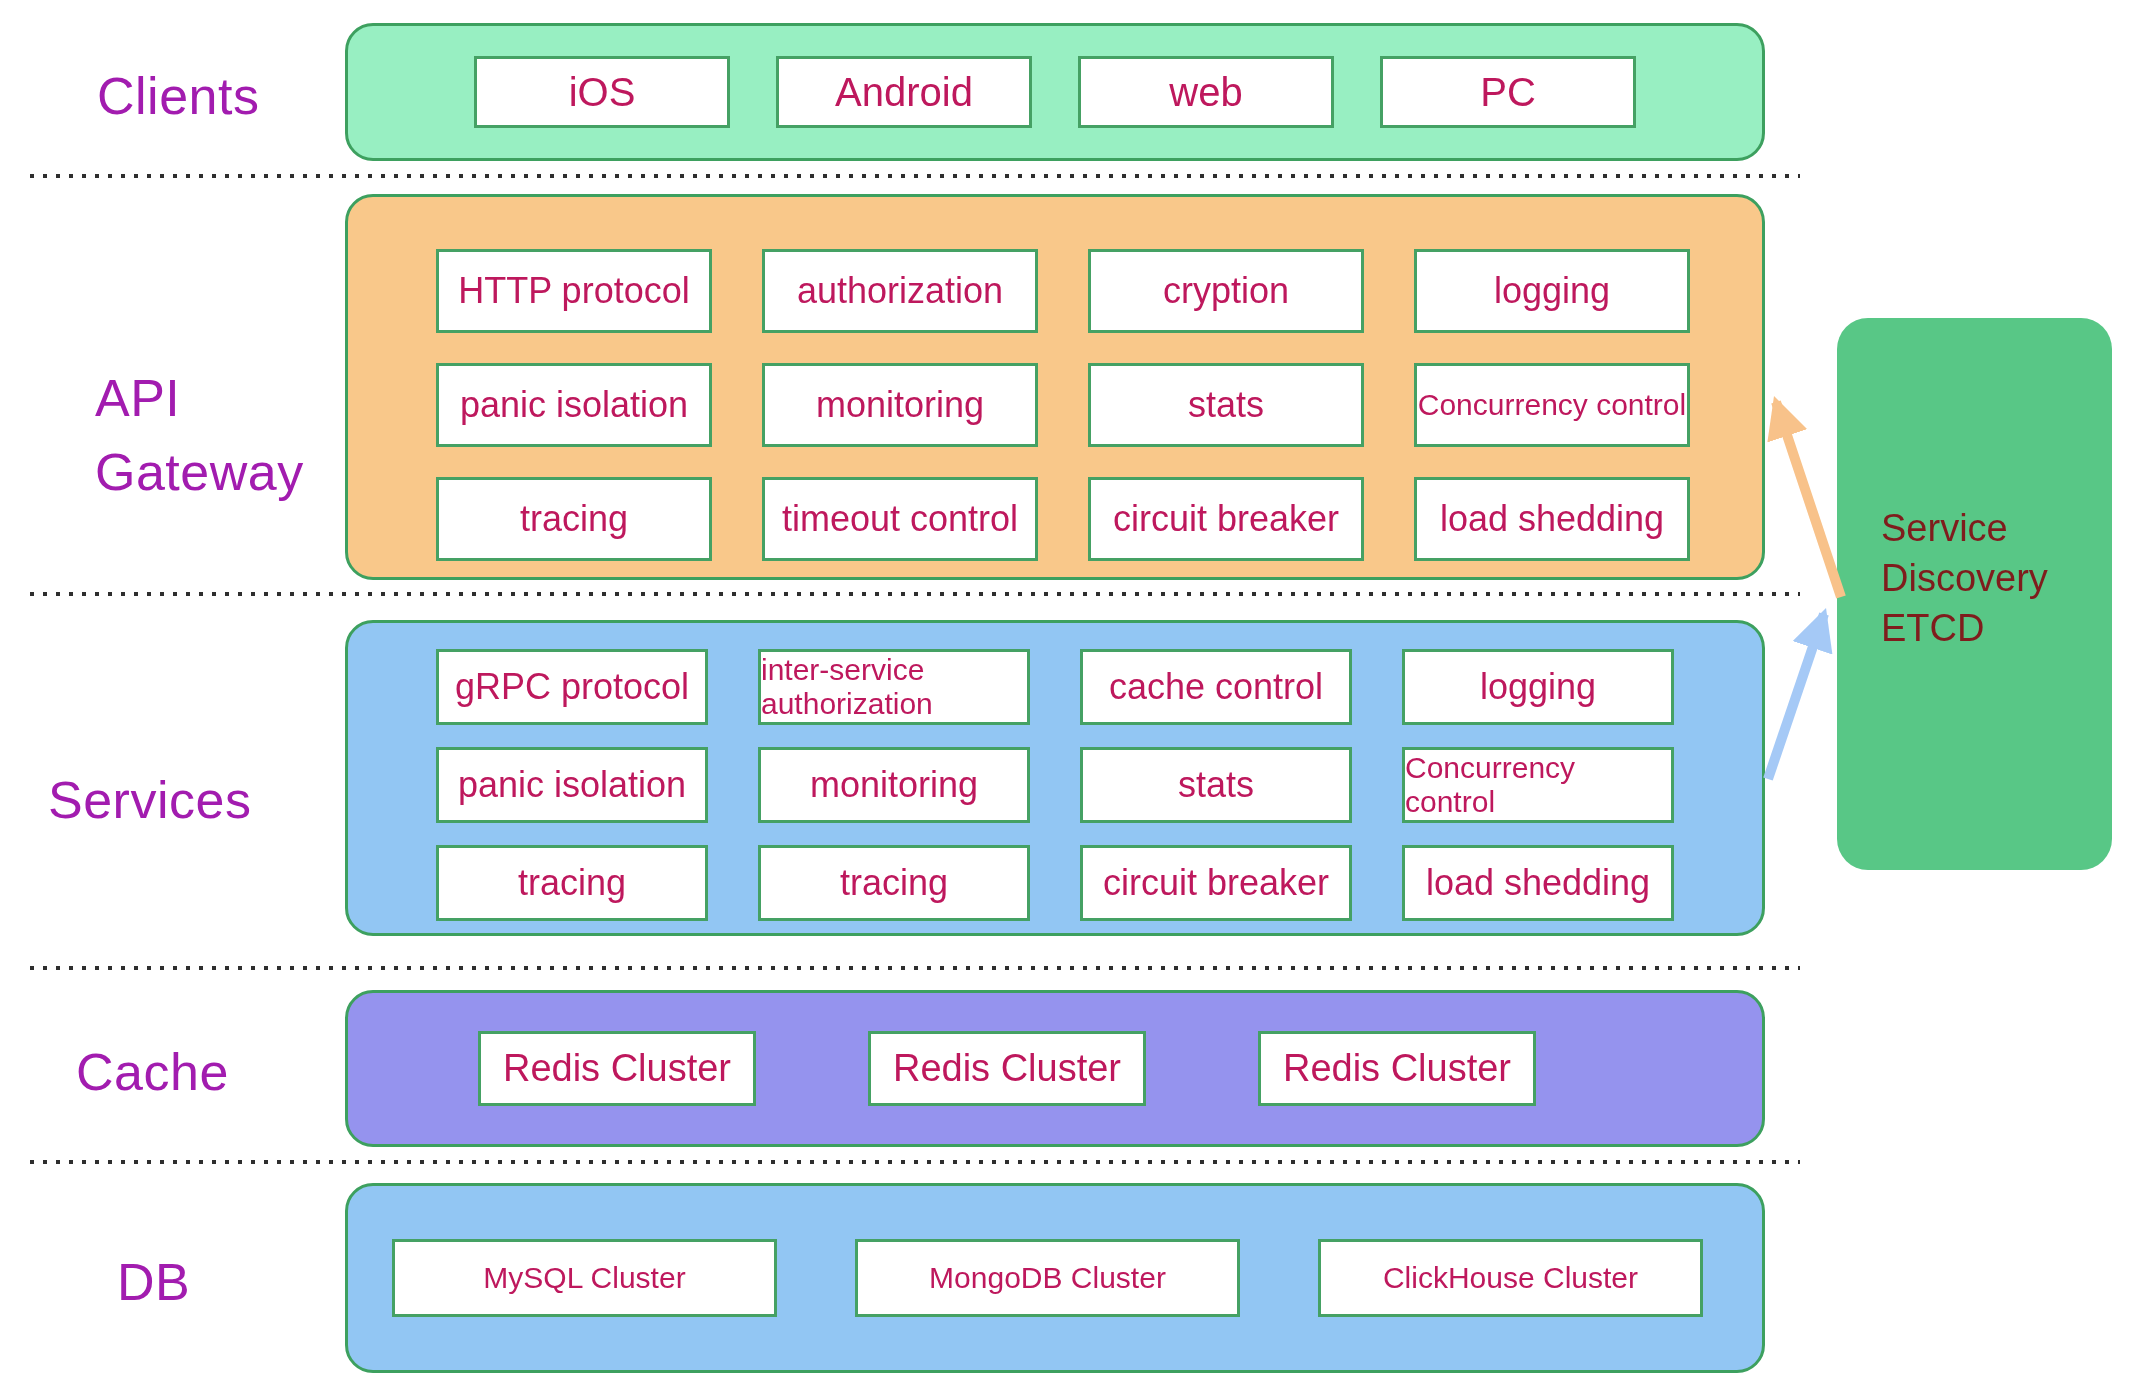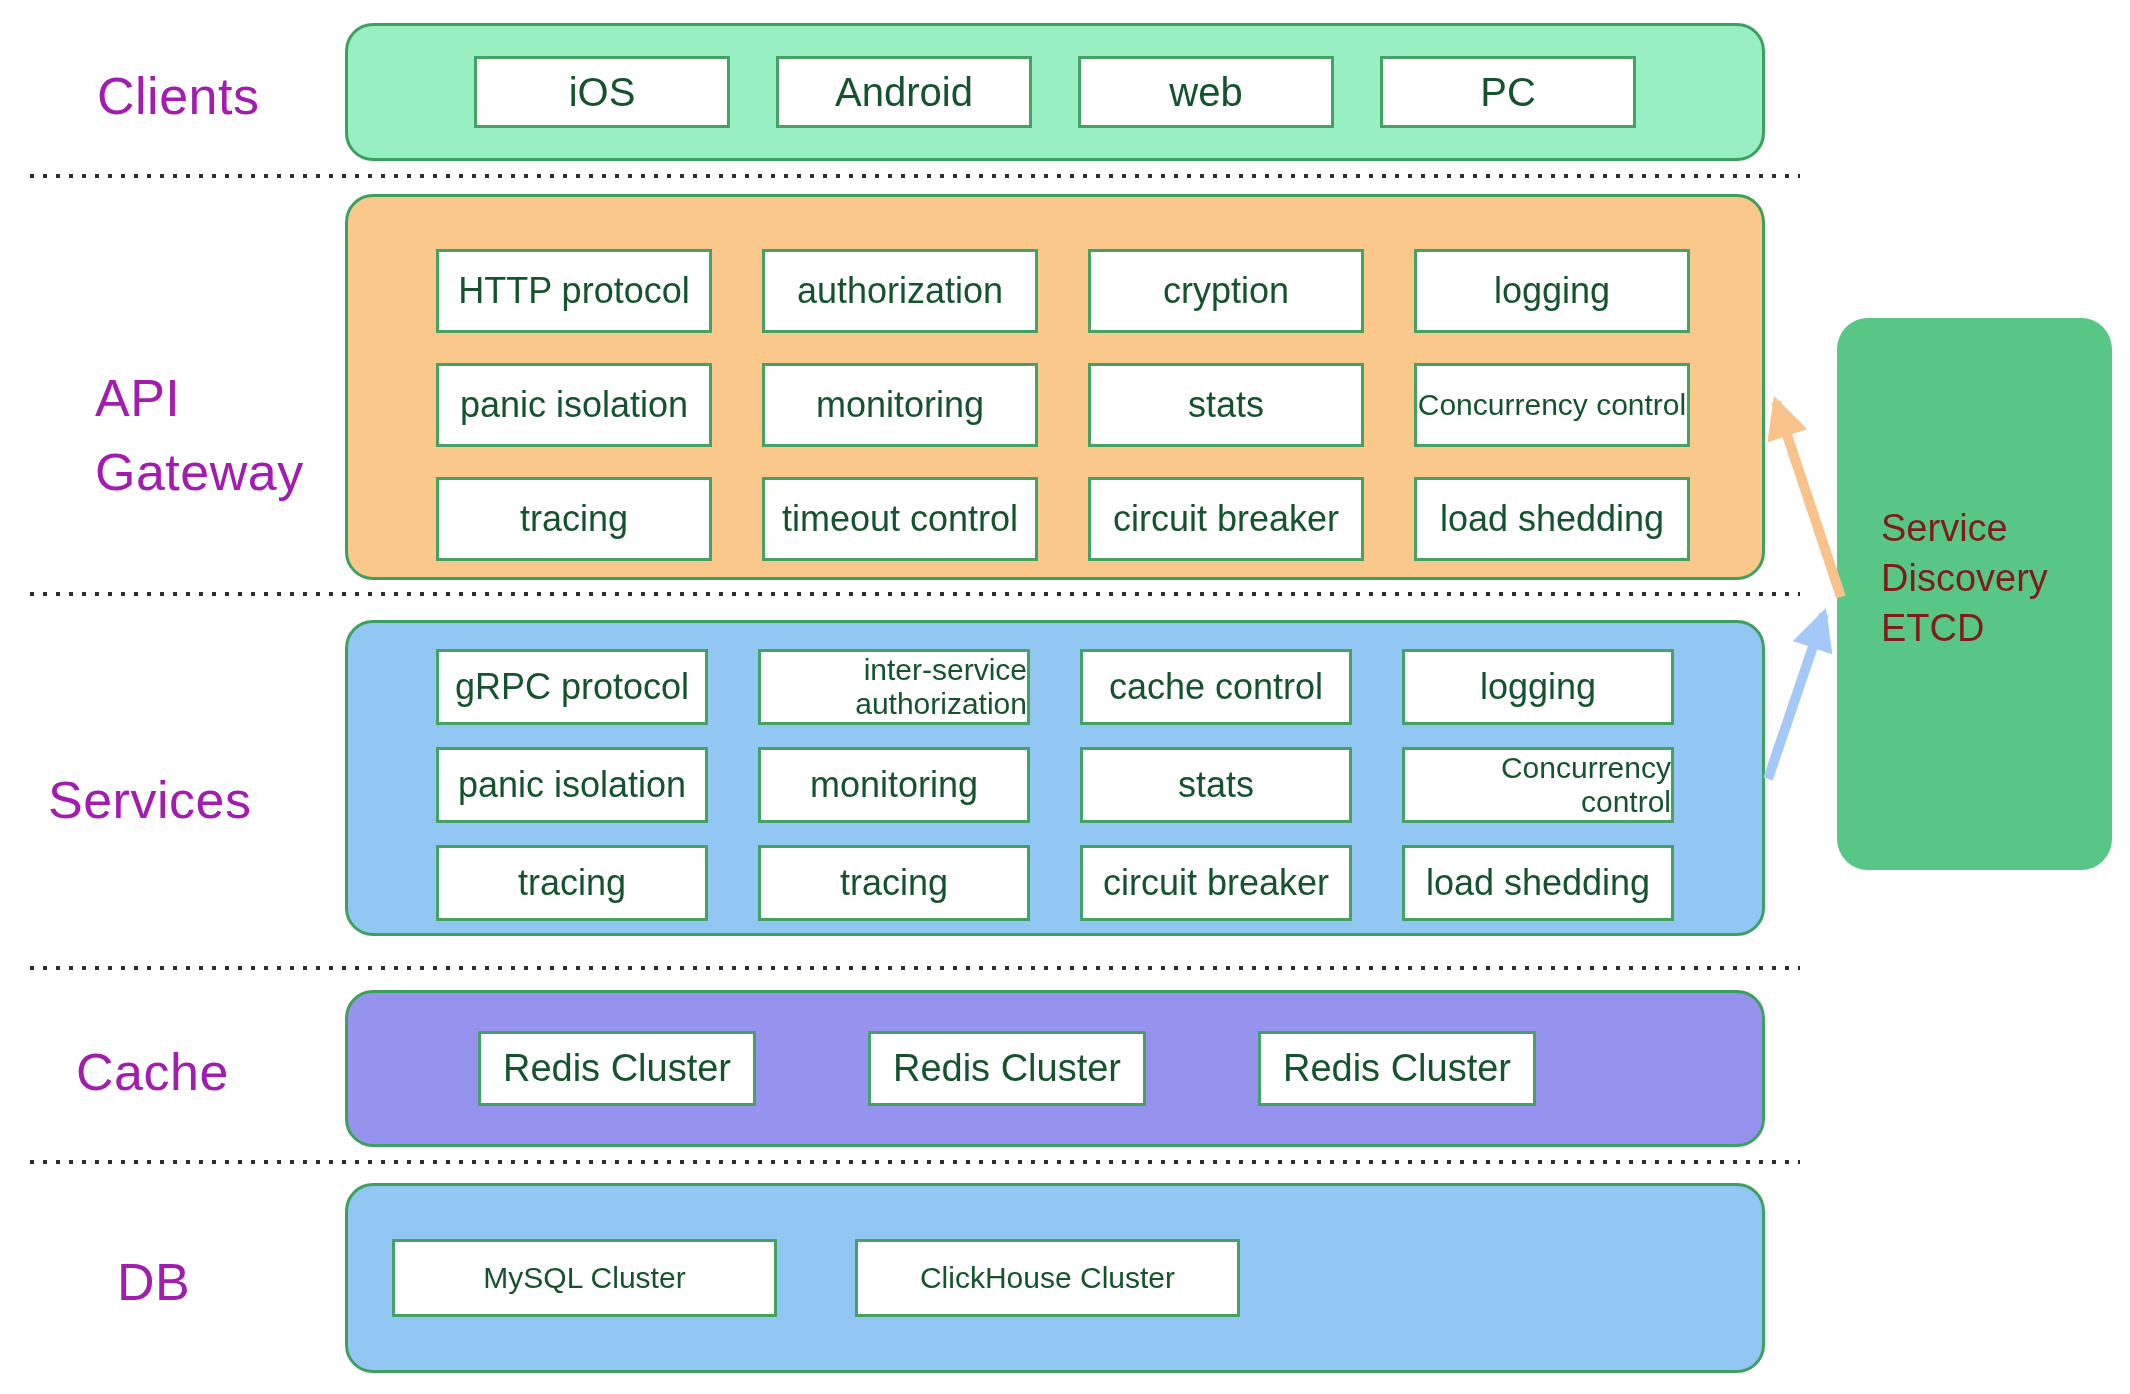--- a/index.html
+++ b/index.html
@@ -62,22 +62,22 @@
     padding-left: 44px;
     display: flex; align-items: center; gap: 78px;
   }
   .grid-row { display: flex; gap: 50px; }
   
   .wbox {
     background: #ffffff;
     border: 3px solid #45a164;
     box-sizing: border-box;
     display: flex; align-items: center; justify-content: center;
-    text-align: right;
-    color: #14532d;
+    text-align: left;
+    color: #be185d;
     font-size: 36px;
     line-height: 1.12;
   }
   .client-box  { width: 256px; height: 72px; font-size: 40px; flex: none; }
   .cell        { flex: 1 1 0; height: 84px; }
   .layer-services .cell { height: 76px; }
   .cell.small  { font-size: 30px; }
   .cache-box   { width: 278px; height: 75px; font-size: 38px; flex: none; }
   .db-box      { width: 385px; height: 78px; font-size: 30px; flex: none; }
   
@@ -186,20 +186,21 @@
   <div class="layer layer-cache">
     <div class="wbox cache-box">Redis Cluster</div>
     <div class="wbox cache-box">Redis Cluster</div>
     <div class="wbox cache-box">Redis Cluster</div>
   </div>
 
   <div class="sep sep4"></div>
 
   <div class="layer layer-db">
     <div class="wbox db-box">MySQL Cluster</div>
+    <div class="wbox db-box">MongoDB Cluster</div>
     <div class="wbox db-box">ClickHouse Cluster</div>
   </div>
 
   <div class="etcd">
     <div>Service</div>
     <div>Discovery</div>
     <div>ETCD</div>
   </div>
 
   <svg class="arrows-svg" width="2130" height="1394" viewBox="0 0 2130 1394">

